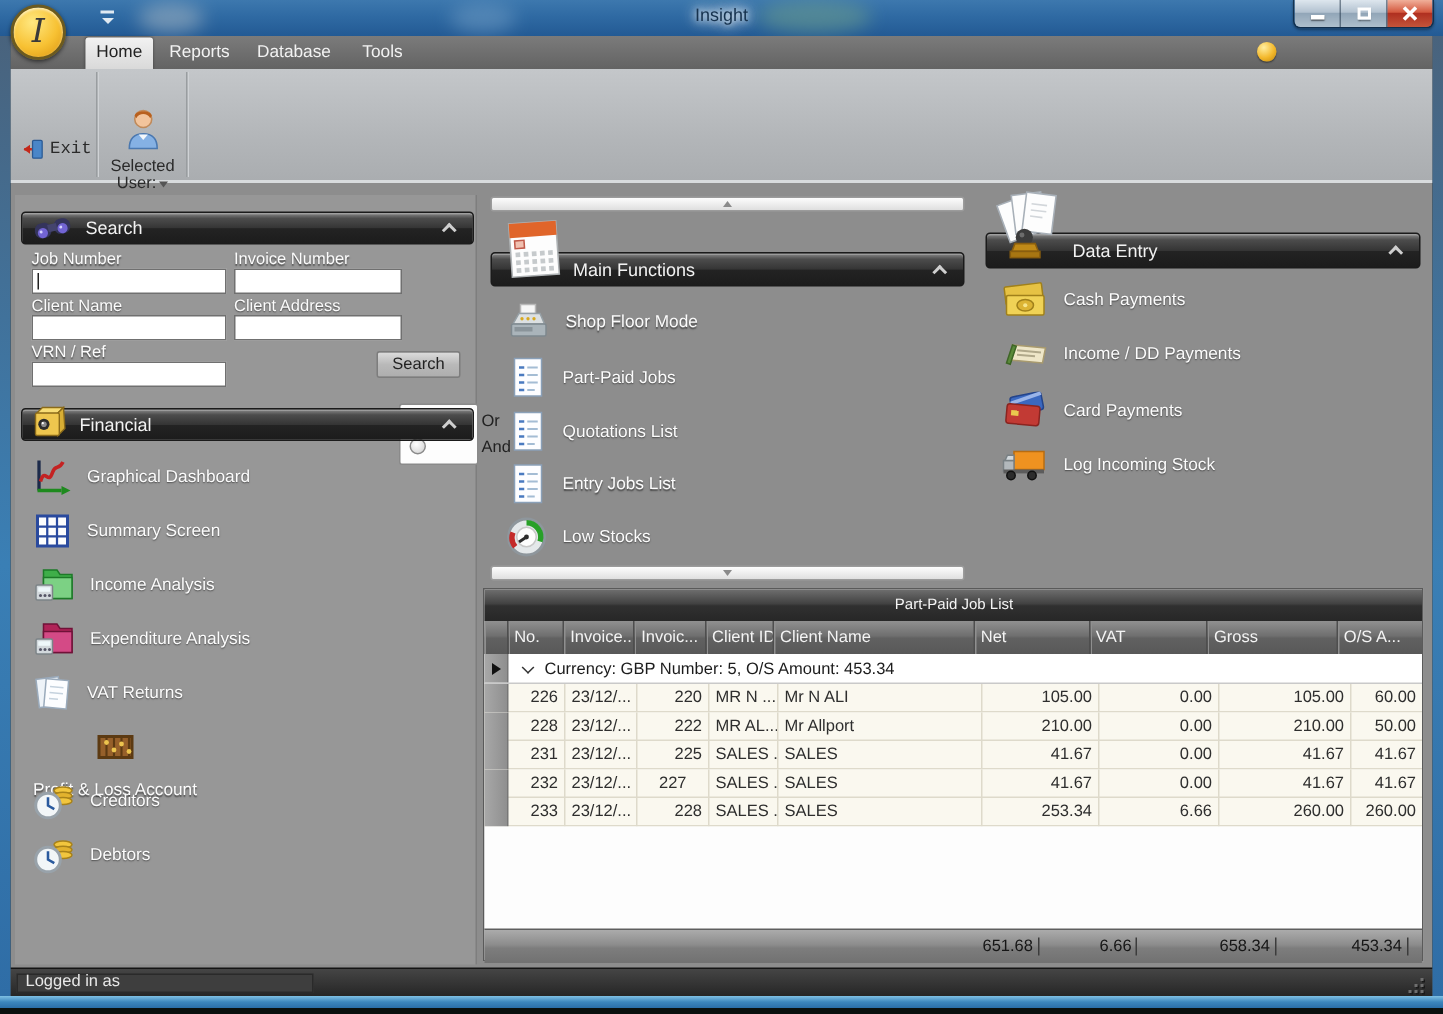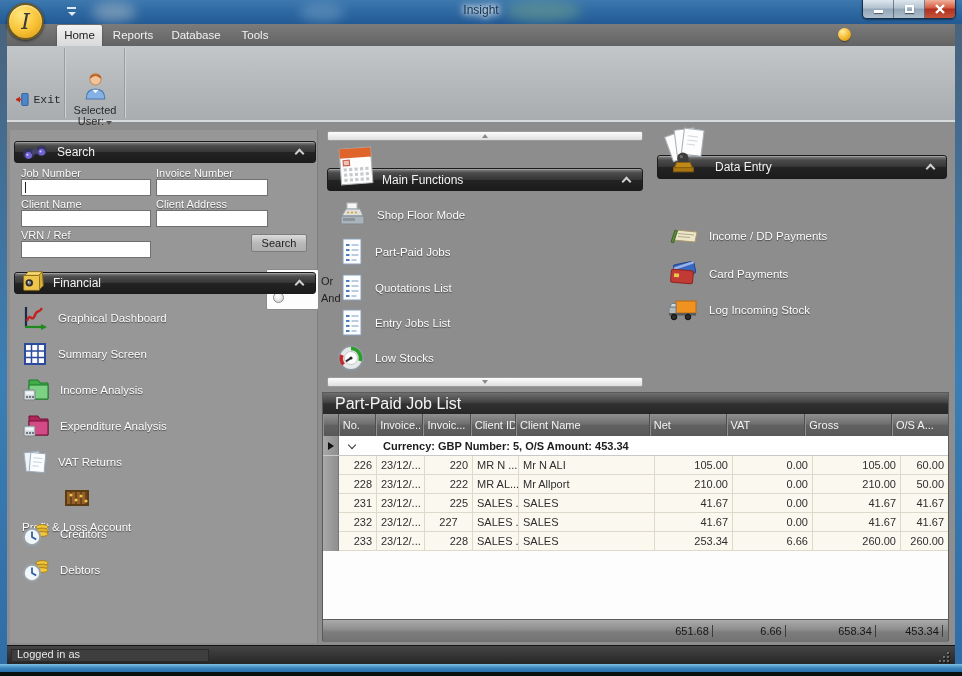--- a/index.html
+++ b/index.html
@@ -96,44 +96,44 @@
   .stri-up { width:0;height:0;border-left:3px solid transparent;border-right:3px solid transparent;
     border-bottom:4px solid #8a8a8a; }
   .stri-dn { width:0;height:0;border-left:3px solid transparent;border-right:3px solid transparent;
     border-top:4px solid #8a8a8a; }
 
   
   .jobtable { left:315px; top:368px; width:627px; height:249px; border:1px solid #5a5a5a;
     background:#fff; }
   .jt-title { position:absolute; left:0; top:0; width:625px; height:21px;
     background:linear-gradient(180deg,#6e6e6e 0%,#424242 45%,#303030 52%,#272727 100%);
-    color:#f4f4f4; font-size:16px; line-height:21px; padding-left:12px; }
+    color:#f4f4f4; font-size:10px; line-height:21px; padding-left:1px;text-align:center; }
   .jt-head { position:absolute; left:0; top:21px; width:625px; height:22px; display:flex;
     background:linear-gradient(180deg,#909090 0%,#6f6f6f 45%,#616161 52%,#585858 100%); }
   .jt-head .hc { height:22px; line-height:22px; font-size:11px; color:#f4f4f4; padding-left:4px;
     border-right:1px solid #4e4e4e; box-shadow:inset 1px 0 0 #8f8f8f; overflow:hidden; white-space:nowrap;}
   .jt-group { position:absolute; left:0; top:43px; width:625px; height:20px; background:#fff;
     border-bottom:1px solid #c9c9c9; display:flex; align-items:center; }
   .ind { width:16px; height:100%; background:linear-gradient(90deg,#a8a8a8,#8f8f8f);
     border-right:1px solid #777; display:flex; align-items:center; justify-content:center; }
   .ind-arrow { width:0; height:0; border-top:4px solid transparent; border-bottom:4px solid transparent;
     border-left:6px solid #111; }
   .gchev { width:6px; height:6px; border-left:1.6px solid #333; border-bottom:1.6px solid #333;
     transform:rotate(-45deg); margin:0 8px 2px 10px; }
-  .gtxt { font-size:11px; font-weight:bold; color:#1c1c1c;margin-left:20px; }
+  .gtxt { font-size:11px; font-weight:normal; color:#1c1c1c; }
   .jt-row { position:absolute; left:0; width:625px; height:19px; display:flex; background:#faf8ef;
     border-bottom:1px solid #dedacb; }
   .jt-row .dc { height:19px; line-height:18px; font-size:11px; color:#2e2e2e; padding:0 4px;
     border-right:1px solid #dedacb; overflow:hidden; white-space:nowrap; }
   .num { text-align:right; }
   .jt-empty { position:absolute; left:0; top:158px; width:625px; height:68px; background:#fdfdfd; }
   .jt-tot { position:absolute; left:0; top:226px; width:625px; height:23px; display:flex; align-items:center;
     background:linear-gradient(180deg,#ababab 0%,#8c8c8c 45%,#7d7d7d 55%,#717171 100%);
     border-top:1px solid #5e5e5e; }
-  .jt-tot .tc { font-size:11px; color:#161616; text-align:center; }
+  .jt-tot .tc { font-size:11px; color:#161616; text-align:left; }
   .jt-tot .tc span { border-right:1px solid #3c3c3c; padding-right:3px; }
 
   
   .statusbar { left:0; top:621px; width:948px; height:19px;
     background:linear-gradient(180deg,#454545,#262626); border-top:1px solid #141414; }
   .statuspanel { position:absolute; left:4px; top:3px; width:198px; height:13px; background:#3e3e3e;
     border:1px solid #2a2a2a; }
   .statustext { position:absolute; left:10px; top:2px; font-size:11px; color:#e8e8e8; }
   .grip { position:absolute; left:932px; top:6px; width:10px; height:10px; }
   .grip i { position:absolute; width:2px; height:2px; background:#6e6e6e; box-shadow:1px 1px 0 #1a1a1a; }
@@ -438,20 +438,29 @@
         <rect x="13" y="3" width="19" height="25" transform="rotate(-7 22 15)"></rect>
         <rect x="20" y="3" width="19" height="25" transform="rotate(7 29 15)"></rect>
       </g>
       <path d="M24 10h10M24 14h10M24 18h8" stroke="#d2d6da" transform="rotate(7 29 15)"></path>
       <circle cx="20" cy="31" r="5.5" fill="#3c3c3c"></circle>
       <circle cx="18.5" cy="29.5" r="1.6" fill="#6c6c6c"></circle>
       <path d="M14 35h13l2 5H12z" fill="#c08a18" stroke="#8a5e0e"></path>
       <rect x="11" y="40" width="19" height="4" fill="#a87612" stroke="#8a5e0e"></rect>
     </svg>
 
+    <div class="pitem" style="left:660px;top:163px;">
+      <svg width="32" height="26" viewBox="0 0 32 26">
+        <rect x="3" y="3" width="25" height="12" rx="1" fill="#e6c244" stroke="#a0801a" transform="rotate(-7 15 9)"></rect>
+        <rect x="4" y="10" width="25" height="13" rx="1" fill="#f0d256" stroke="#a0801a"></rect>
+        <ellipse cx="16.5" cy="16.5" rx="5.5" ry="3.8" fill="#dcb434" stroke="#a0801a"></ellipse>
+        <circle cx="16.5" cy="16.5" r="1.4" fill="#f6e48a"></circle>
+      </svg>
+      <span class="plabel">Cash Payments</span>
+    </div>
     <div class="pitem" style="left:660px;top:200px;">
       <svg width="32" height="24" viewBox="0 0 32 24">
         <path d="M8 6l22 2-2 10L6 16z" fill="#eee6c8" stroke="#a89a6e"></path>
         <path d="M11 9.5l16 1.5M11 12.5l12 1" stroke="#b0a88a" stroke-width="1.2"></path>
         <path d="M4 18l4-12 2.5.8-4 12z" fill="#5a8a3a" stroke="#3e6626"></path>
       </svg>
       <span class="plabel">Income / DD Payments</span>
     </div>
     <div class="pitem" style="left:660px;top:237px;">
       <svg width="32" height="25" viewBox="0 0 32 25">

